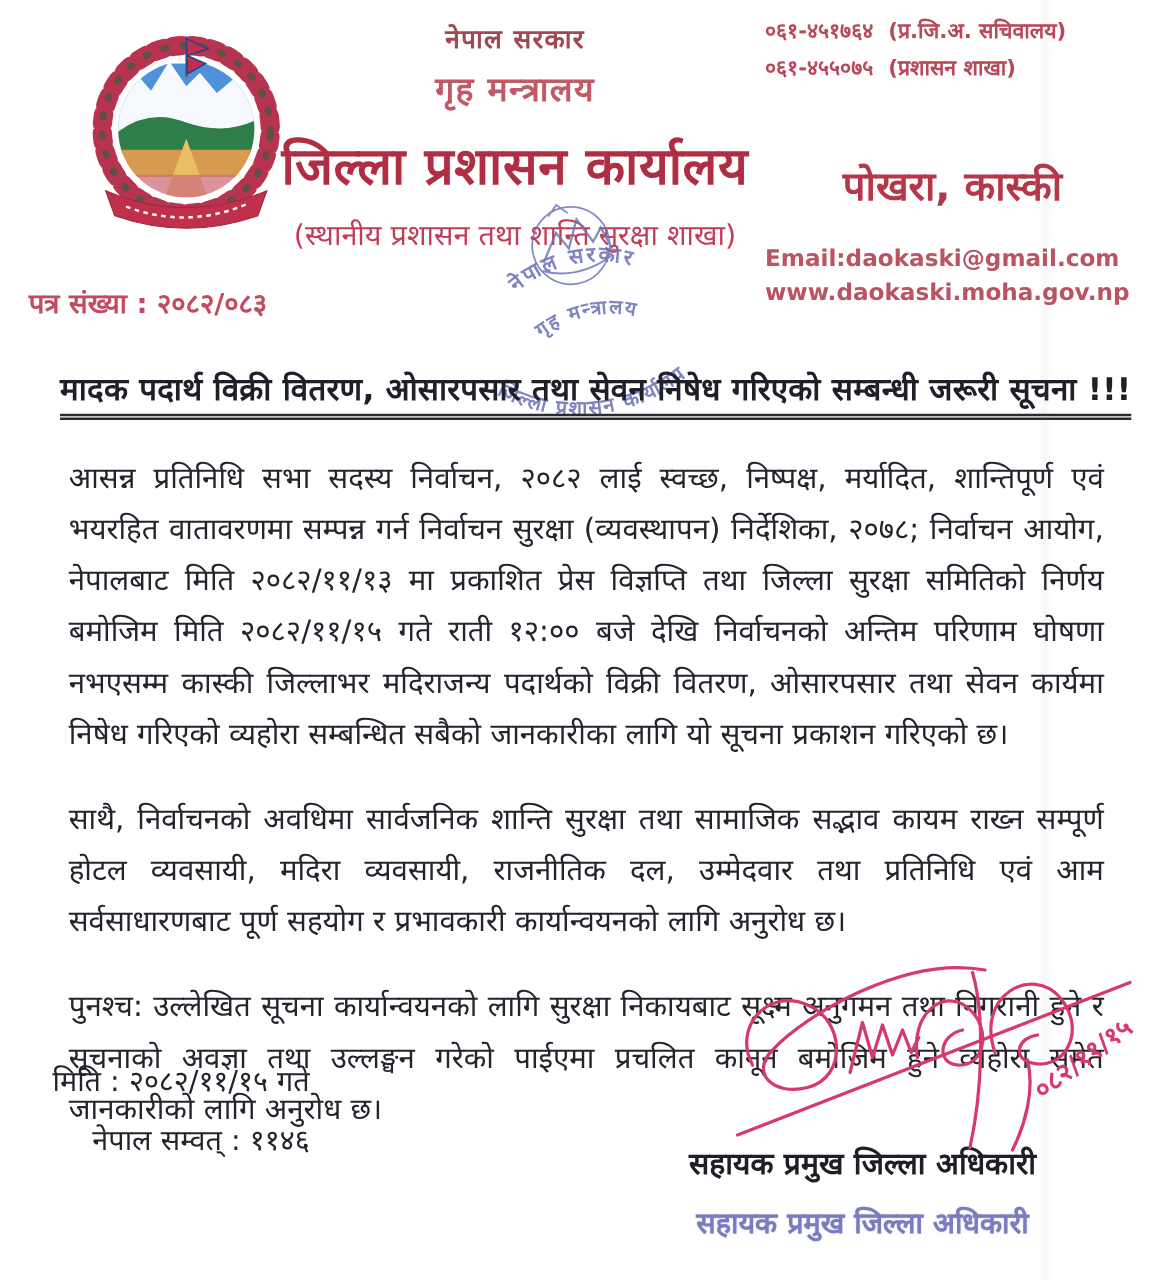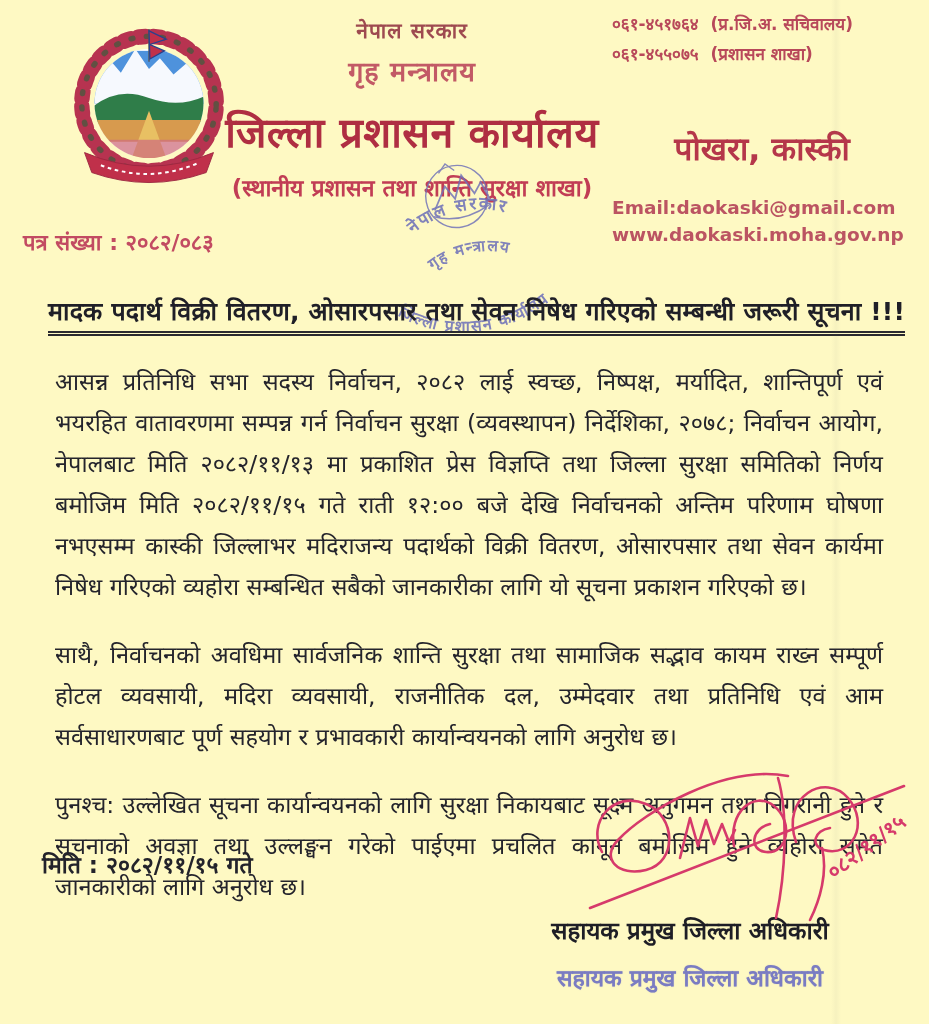--- a/index.html
+++ b/index.html
@@ -1,32 +1,32 @@
 <!DOCTYPE html>
 <html><head>
 <meta charset="utf-8">
 <style>
   html,body{margin:0;padding:0;background:#e8e8e6;}
   .page{
     position:relative;width:929px;height:1024px;margin:0 auto;
-    background:#fef9c3;overflow:hidden;
+    background:#ffffff;overflow:hidden;
     font-family:"DejaVu Sans",sans-serif;
   }
   .page::after{
     content:"";position:absolute;top:0;right:88px;width:10px;height:100%;
     background:linear-gradient(90deg,rgba(0,0,0,0),rgba(120,120,120,.06),rgba(0,0,0,0));
     pointer-events:none;
   }
   
   .emblem{position:absolute;left:60px;top:20px;width:178px;height:168px;}
   .header-center{position:absolute;left:222px;top:16px;width:380px;text-align:center;}
   .hdr-govt{font-size:21px;font-weight:600;color:#9e4a50;letter-spacing:1px;}
   .hdr-ministry{font-size:27px;font-weight:600;color:#c25a66;margin-top:8px;letter-spacing:1px;}
   .hdr-office{font-size:41px;font-weight:800;color:#af2e42;margin-top:14px;white-space:nowrap;letter-spacing:.5px;}
-  .hdr-branch{font-size:23px;font-weight:700;color:#c13d55;margin-top:12px;white-space:nowrap;}
+  .hdr-branch{font-size:23px;font-weight:400;color:#c13d55;margin-top:12px;white-space:nowrap;}
   .contact{position:absolute;left:612px;top:12px;width:305px;color:#b8485a;}
   .phone-label{font-size:17px;font-weight:700;text-decoration:underline;margin-bottom:7px;}
   .phone-row{font-size:17px;font-weight:600;margin-bottom:7px;white-space:nowrap;}
   .phone-row .dept{margin-left:6px;}
   .location{position:absolute;left:612px;top:126px;width:300px;text-align:center;
     font-size:32px;font-weight:800;color:#b5374a;}
   .emails{position:absolute;left:612px;top:194px;width:310px;color:#bb5462;
     font-size:18.5px;font-weight:600;line-height:27px;}
   .letter-no{position:absolute;left:23px;top:226px;font-size:22px;font-weight:700;color:#c24b62;}
   
@@ -37,21 +37,21 @@
     display:inline-block;font-size:25px;font-weight:800;color:#1f1f27;
     border-bottom:5px double #2a2a30;padding-bottom:4px;white-space:nowrap;letter-spacing:.2px;
   }
   
   .body-text{position:absolute;left:55px;top:362px;width:828px;color:#24242c;}
   .body-text p{
     margin:0;font-size:23.5px;line-height:41px;text-align:justify;font-weight:500;
   }
   .body-text p + p{margin-top:27px;}
   
-  .date-block{position:absolute;left:42px;top:848px;color:#23232b;font-weight:700;font-size:23px;text-align:right;}
+  .date-block{position:absolute;left:42px;top:848px;color:#23232b;font-weight:400;font-size:23px;text-align:right;}
   .date-block div + div{margin-top:15px;}
   .signature-svg{position:absolute;left:582px;top:748px;width:336px;height:178px;z-index:3;}
   .designation{position:absolute;left:500px;top:913px;width:380px;text-align:center;
     font-size:24px;font-weight:800;color:#1e1e26;z-index:2;}
   .stamp-designation{position:absolute;left:505px;top:961px;width:370px;text-align:center;
     font-size:23px;font-weight:700;color:#7a7cc2;text-shadow:0 0 1px rgba(122,124,194,.5);}
   .sig-date-text{font-size:21px;font-weight:700;}
 </style>
 </head>
 <body>
@@ -134,20 +134,21 @@
   </div>
 
   <div class="body-text">
     <p>आसन्न प्रतिनिधि सभा सदस्य निर्वाचन, २०८२ लाई स्वच्छ, निष्पक्ष, मर्यादित, शान्तिपूर्ण एवं भयरहित वातावरणमा सम्पन्न गर्न निर्वाचन सुरक्षा (व्यवस्थापन) निर्देशिका, २०७८; निर्वाचन आयोग, नेपालबाट मिति २०८२/११/१३ मा प्रकाशित प्रेस विज्ञप्ति तथा जिल्ला सुरक्षा समितिको निर्णय बमोजिम मिति २०८२/११/१५ गते राती १२:०० बजे देखि निर्वाचनको अन्तिम परिणाम घोषणा नभएसम्म कास्की जिल्लाभर मदिराजन्य पदार्थको विक्री वितरण, ओसारपसार तथा सेवन कार्यमा निषेध गरिएको व्यहोरा सम्बन्धित सबैको जानकारीका लागि यो सूचना प्रकाशन गरिएको छ।</p>
     <p>साथै, निर्वाचनको अवधिमा सार्वजनिक शान्ति सुरक्षा तथा सामाजिक सद्भाव कायम राख्न सम्पूर्ण होटल व्यवसायी, मदिरा व्यवसायी, राजनीतिक दल, उम्मेदवार तथा प्रतिनिधि एवं आम सर्वसाधारणबाट पूर्ण सहयोग र प्रभावकारी कार्यान्वयनको लागि अनुरोध छ।</p>
     <p>पुनश्च: उल्लेखित सूचना कार्यान्वयनको लागि सुरक्षा निकायबाट सूक्ष्म अनुगमन तथा निगरानी हुने र सूचनाको अवज्ञा तथा उल्लङ्घन गरेको पाईएमा प्रचलित कानून बमोजिम हुने व्यहोरा समेत जानकारीको लागि अनुरोध छ।</p>
   </div>
 
   <div class="date-block">
     <div>मिति : २०८२/११/१५ गते</div>
+    <div>नेपाल सम्वत् : ११४६</div>
   </div>
 
   <svg class="signature-svg" viewBox="0 0 336 178">
     <g fill="none" stroke="#d63a6b" stroke-width="2.6" stroke-linecap="round" stroke-linejoin="round">
       <path d="M20,104 C4,74 32,42 64,56 C94,68 96,114 64,122 C36,129 18,110 36,92 C62,64 142,16 206,28"></path>
       <path d="M98,110 L108,70 L116,98 L124,72 L132,96 L140,76 L147,94 L153,82"></path>
       <path d="M152,98 C146,64 172,42 192,58 C212,74 206,106 184,104 C166,102 170,80 188,76"></path>
       <path d="M214,94 C198,48 244,24 266,50 C288,76 270,110 242,102 C228,98 232,82 248,80"></path>
       <path d="M240,100 C246,124 238,152 228,172"></path>
       <path d="M196,30 C206,64 204,124 194,170"></path>

